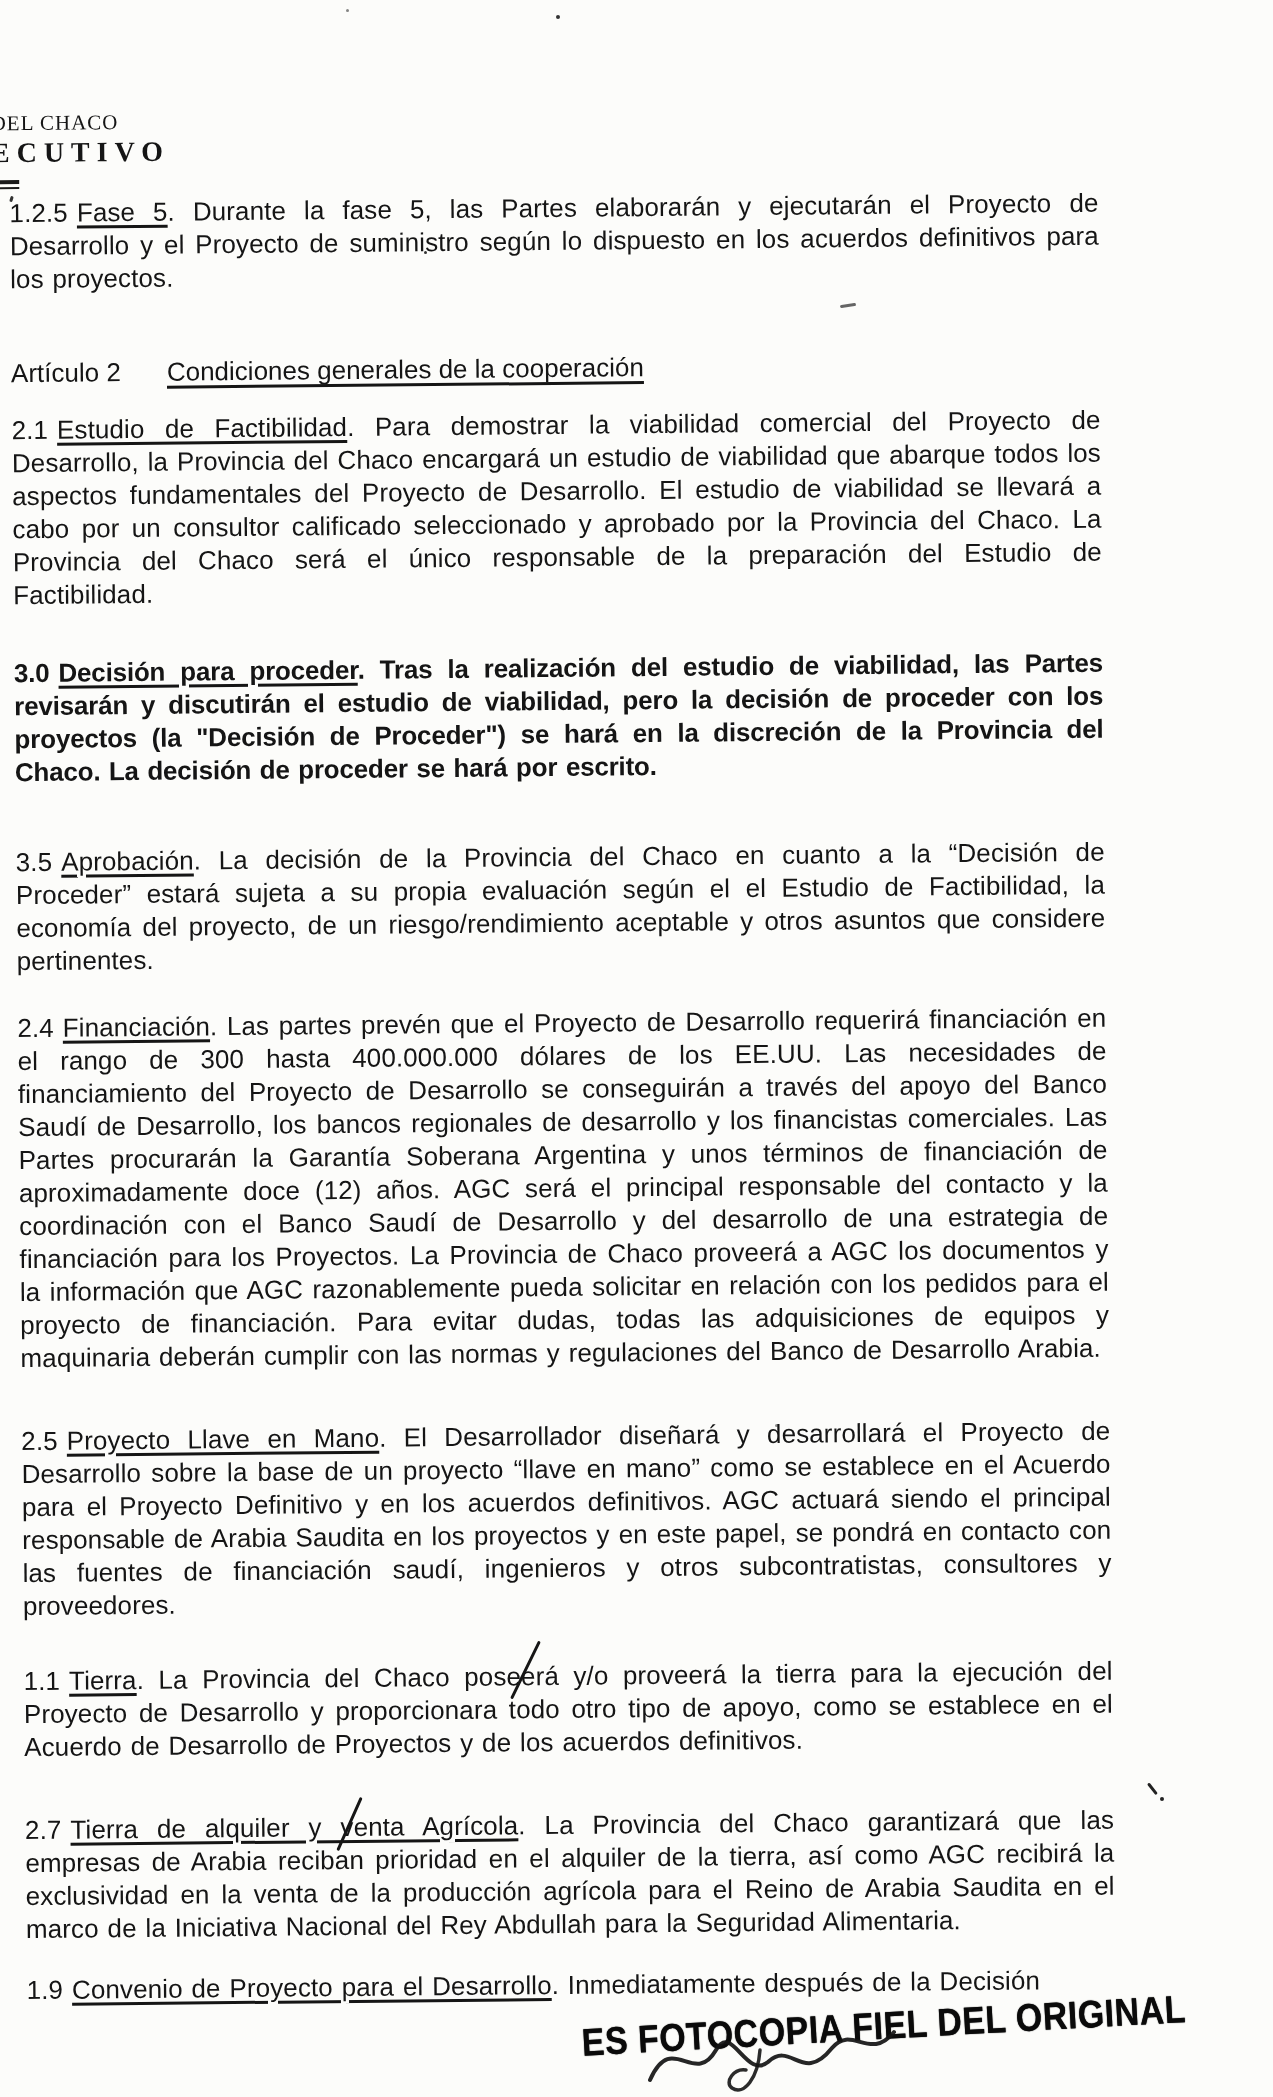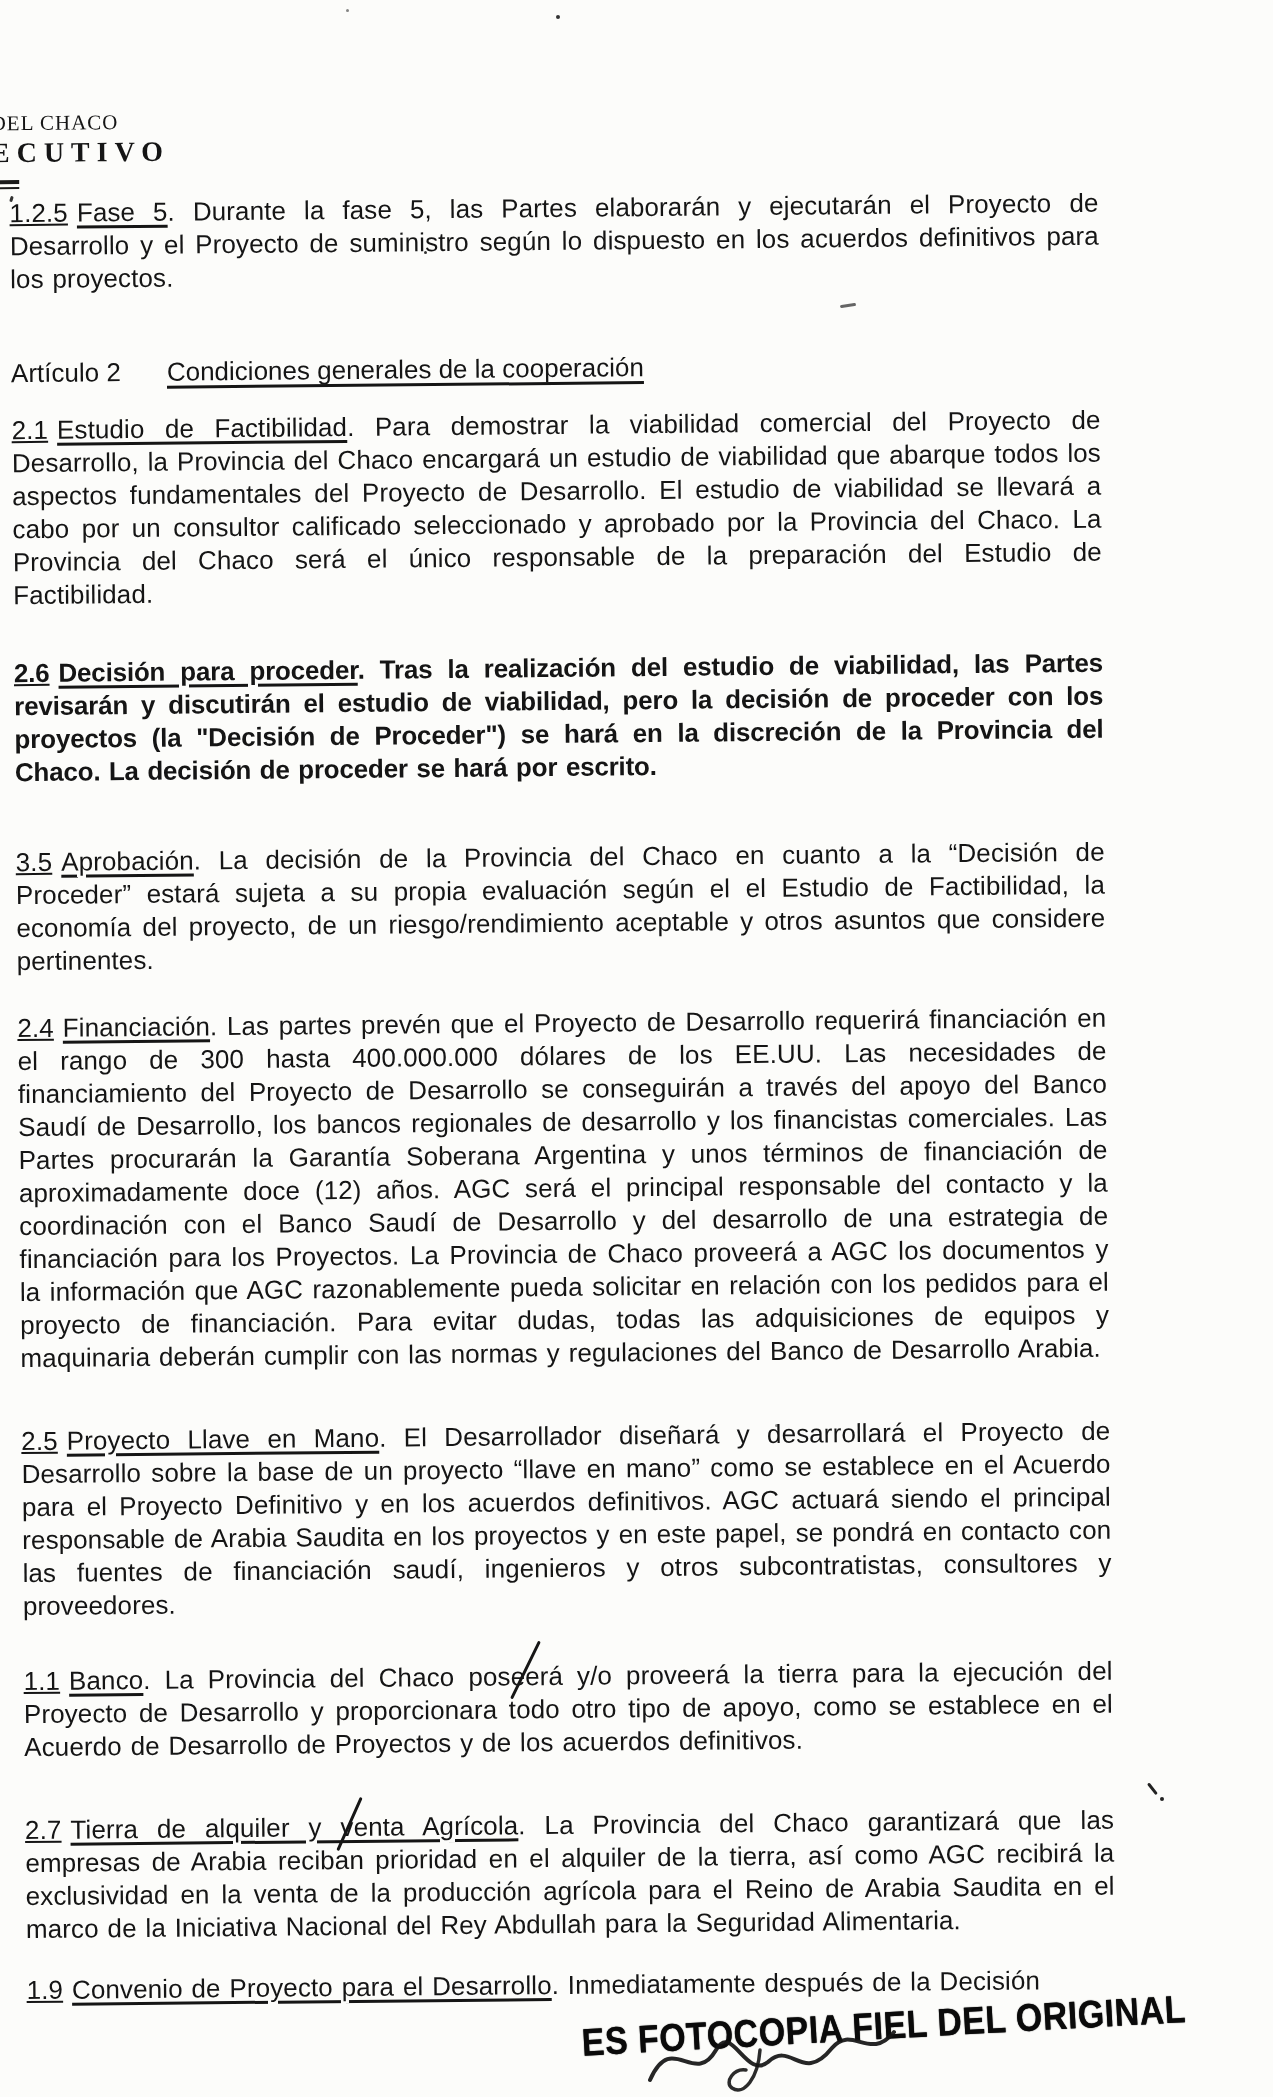--- a/index.html
+++ b/index.html
@@ -33,21 +33,21 @@
     border-top:4px solid #1a1a1a;border-bottom:2px solid #1a1a1a;
     box-sizing:border-box;width:28px;
   }
   .para{
     margin:0;
     font-size:26px;line-height:33px;
     text-align:justify;
     letter-spacing:0.1px;
     word-spacing:1.5px;
   }
-  .para .num{white-space:nowrap;text-decoration:underline;}
+  .para .num{white-space:nowrap;}
   .para .title{
     text-decoration:underline;
     text-decoration-thickness:2.5px;
     text-underline-offset:4px;
     margin-left:9px;
   }
   .dark{font-weight:bold;letter-spacing:-0.2px;}
   .mt-p1{margin-top:8px;}
   .article{
     margin:60px 0 0 0;
@@ -109,37 +109,37 @@
 
     <p class="article">
       <span>Artículo 2</span><span class="art-title">Condiciones generales de la cooperación</span>
     </p>
 
     <p class="para mt-21">
       <span class="num">2.1</span><span class="title">Estudio de Factibilidad</span><span>. Para demostrar la viabilidad comercial del Proyecto de Desarrollo, la Provincia del Chaco encargará un estudio de viabilidad que abarque todos los aspectos fundamentales del Proyecto de Desarrollo. El estudio de viabilidad se llevará a cabo por un consultor calificado seleccionado y aprobado por la Provincia del Chaco. La Provincia del Chaco será el único responsable de la preparación del Estudio de Factibilidad.</span>
     </p>
 
     <p class="para dark mt-22">
-      <span class="num">2.6</span><span class="title">Decisión para proceder</span><span>. Tras la realización del estudio de viabilidad, las Partes revisarán y discutirán el estudio de viabilidad, pero la decisión de proceder con los proyectos (la "Decisión de Proceder") se hará en la discreción de la Provincia del Chaco. La decisión de proceder se hará por escrito.</span>
+      <span class="num">3.0</span><span class="title">Decisión para proceder</span><span>. Tras la realización del estudio de viabilidad, las Partes revisarán y discutirán el estudio de viabilidad, pero la decisión de proceder con los proyectos (la "Decisión de Proceder") se hará en la discreción de la Provincia del Chaco. La decisión de proceder se hará por escrito.</span>
     </p>
 
     <p class="para mt-23">
       <span class="num">3.5</span><span class="title">Aprobación</span><span>. La decisión de la Provincia del Chaco en cuanto a la “Decisión de Proceder” estará sujeta a su propia evaluación según el el Estudio de Factibilidad, la economía del proyecto, de un riesgo/rendimiento aceptable y otros asuntos que considere pertinentes.</span>
     </p>
 
     <p class="para mt-24">
       <span class="num">2.4</span><span class="title">Financiación</span><span>. Las partes prevén que el Proyecto de Desarrollo requerirá financiación en el rango de 300 hasta 400.000.000 dólares de los EE.UU. Las necesidades de financiamiento del Proyecto de Desarrollo se conseguirán a través del apoyo del Banco Saudí de Desarrollo, los bancos regionales de desarrollo y los financistas comerciales. Las Partes procurarán la Garantía Soberana Argentina y unos términos de financiación de aproximadamente doce (12) años. AGC será el principal responsable del contacto y la coordinación con el Banco Saudí de Desarrollo y del desarrollo de una estrategia de financiación para los Proyectos. La Provincia de Chaco proveerá a AGC los documentos y la información que AGC razonablemente pueda solicitar en relación con los pedidos para el proyecto de financiación. Para evitar dudas, todas las adquisiciones de equipos y maquinaria deberán cumplir con las normas y regulaciones del Banco de Desarrollo Arabia.</span>
     </p>
 
     <p class="para mt-25">
       <span class="num">2.5</span><span class="title">Proyecto Llave en Mano</span><span>. El Desarrollador diseñará y desarrollará el Proyecto de Desarrollo sobre la base de un proyecto “llave en mano” como se establece en el Acuerdo para el Proyecto Definitivo y en los acuerdos definitivos. AGC actuará siendo el principal responsable de Arabia Saudita en los proyectos y en este papel, se pondrá en contacto con las fuentes de financiación saudí, ingenieros y otros subcontratistas, consultores y proveedores.</span>
     </p>
 
     <p class="para mt-26">
-      <span class="num">1.1</span><span class="title">Banco</span><span>. La Provincia del Chaco poseerá y/o proveerá la tierra para la ejecución del Proyecto de Desarrollo y proporcionara todo otro tipo de apoyo, como se establece en el Acuerdo de Desarrollo de Proyectos y de los acuerdos definitivos.</span>
+      <span class="num">1.1</span><span class="title">Tierra</span><span>. La Provincia del Chaco poseerá y/o proveerá la tierra para la ejecución del Proyecto de Desarrollo y proporcionara todo otro tipo de apoyo, como se establece en el Acuerdo de Desarrollo de Proyectos y de los acuerdos definitivos.</span>
     </p>
 
     <p class="para mt-27">
       <span class="num">2.7</span><span class="title">Tierra de alquiler y venta Agrícola</span><span>. La Provincia del Chaco garantizará que las empresas de Arabia reciban prioridad en el alquiler de la tierra, así como AGC recibirá la exclusividad en la venta de la producción agrícola para el Reino de Arabia Saudita en el marco de la Iniciativa Nacional del Rey Abdullah para la Seguridad Alimentaria.</span>
     </p>
 
     <p class="para mt-28">
       <span class="num">1.9</span><span class="title">Convenio de Proyecto para el Desarrollo</span><span>. Inmediatamente después de la Decisión</span>
     </p>
 

